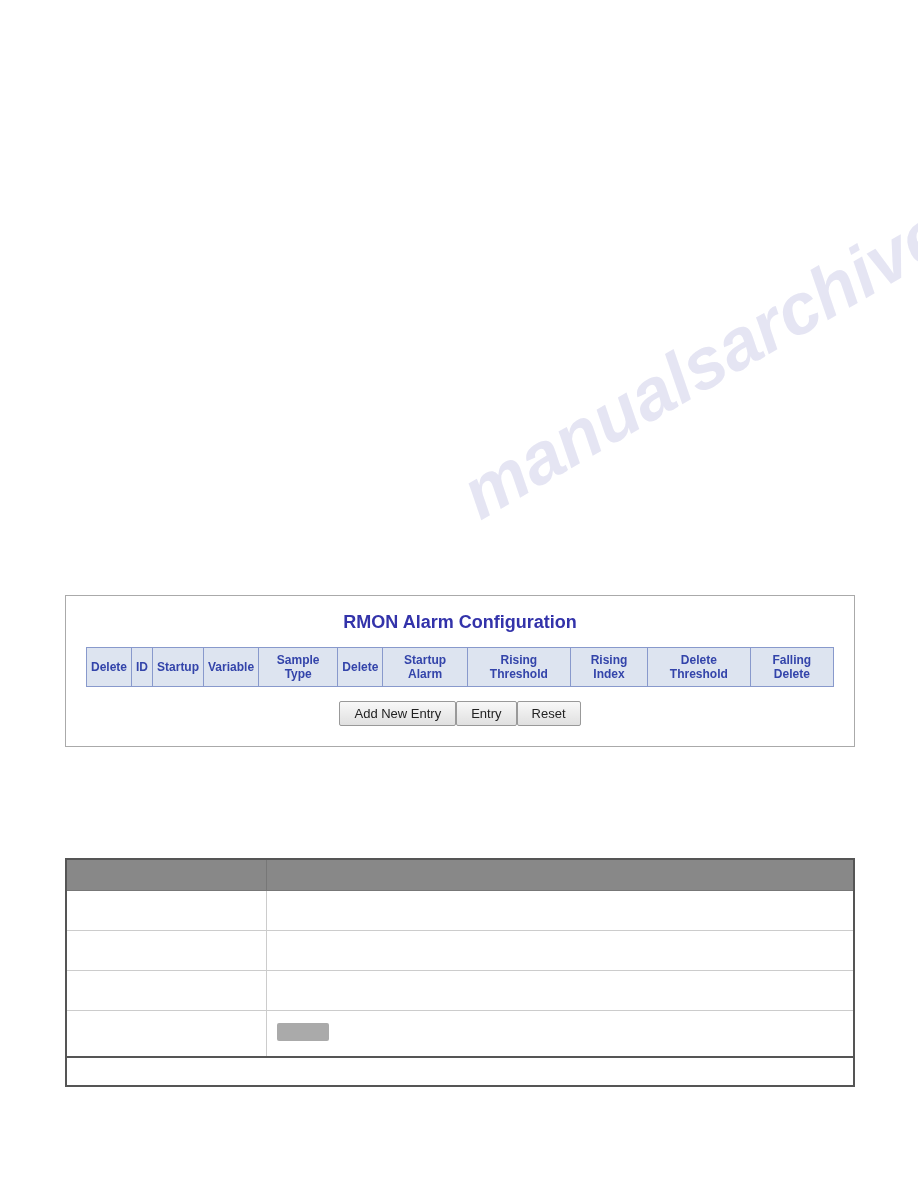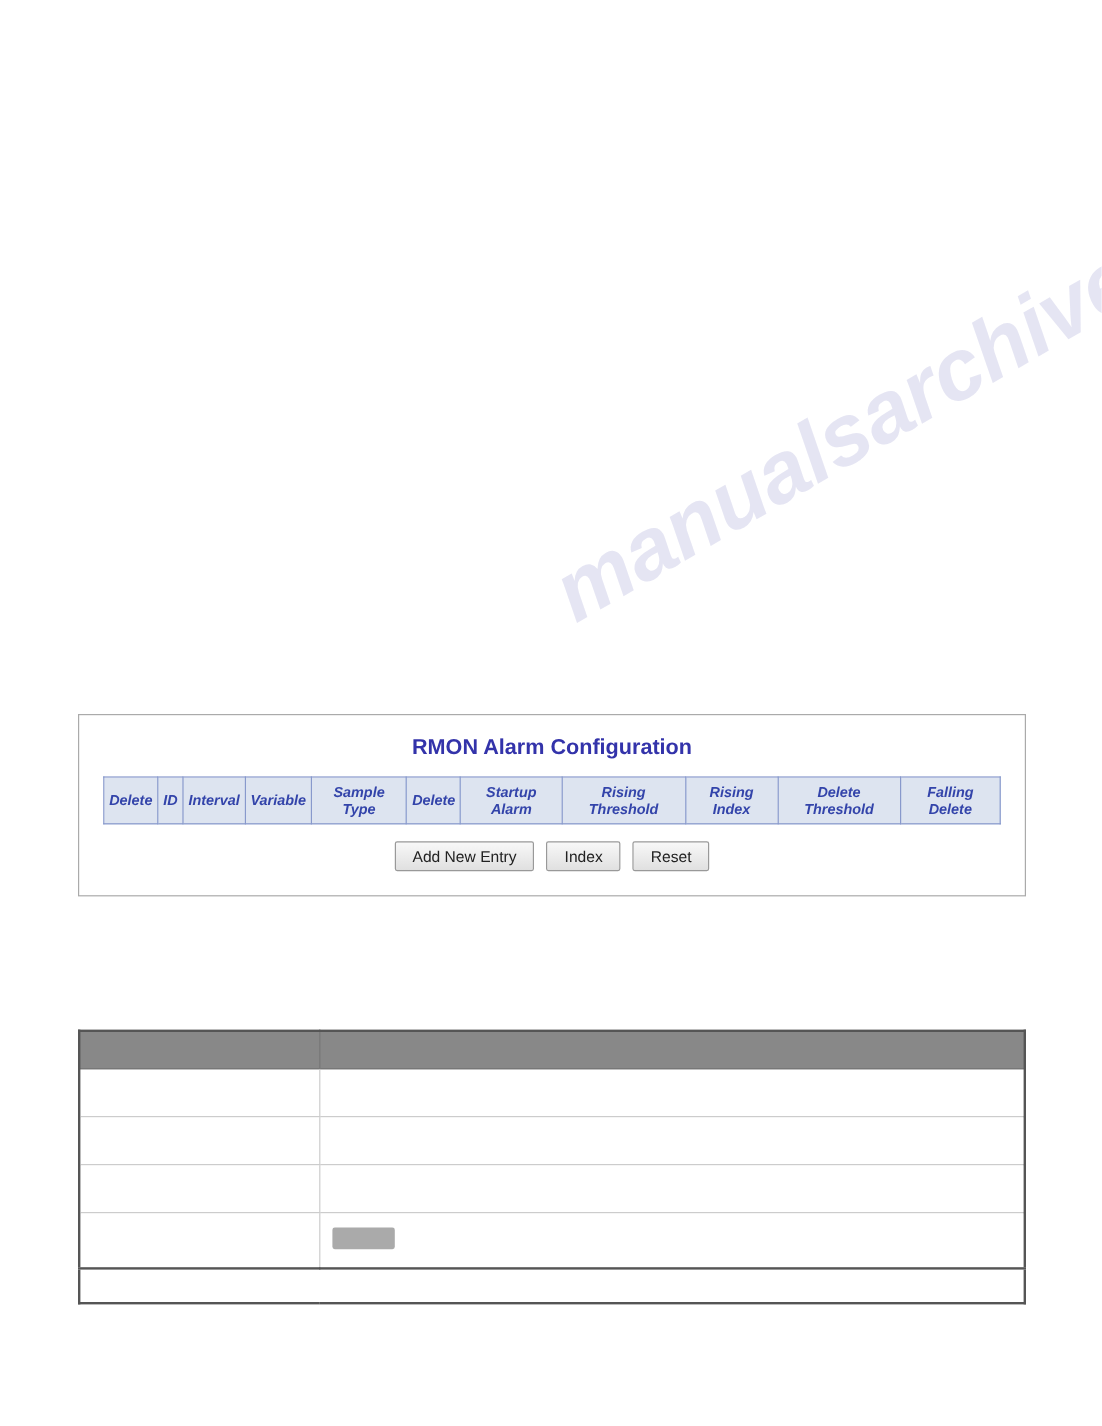--- a/index.html
+++ b/index.html
@@ -57,27 +57,25 @@
     }
 
     .rmon-table th {
       background: #dde4f0;
       border: 1px solid #8899cc;
       color: #3344aa;
       font-size: 12px;
       font-weight: bold;
       text-align: center;
       padding: 5px 4px;
-      font-style: italic;
     }
 
     .button-row {
       display: flex;
       justify-content: center;
-      gap: 10px;
     }
 
     .btn {
       padding: 4px 14px;
       font-size: 13px;
       border: 1px solid #999;
       background: linear-gradient(to bottom, #f8f8f8, #e0e0e0);
       cursor: pointer;
       color: #222;
       border-radius: 2px;
@@ -149,39 +147,39 @@
 <div class="watermark">manualsarchive.com</div>
 
 <div class="rmon-section">
   <div class="rmon-title">RMON Alarm Configuration</div>
 
   <table class="rmon-table">
     <thead>
       <tr>
         <th>Delete</th>
         <th>ID</th>
-        <th>Interval</th>
+        <th>Startup</th>
         <th>Variable</th>
         <th>Sample Type</th>
         <th>Delete</th>
         <th>Startup Alarm</th>
         <th>Rising Threshold</th>
         <th>Rising Index</th>
         <th>Delete Threshold</th>
         <th>Falling Delete</th>
       </tr>
     </thead>
     <tbody>
       
     </tbody>
   </table>
 
   <div class="button-row">
     <button class="btn">Add New Entry</button>
-    <button class="btn">Index</button>
+    <button class="btn">Entry</button>
     <button class="btn">Reset</button>
   </div>
 </div>
 
 <div class="bottom-section">
   <table class="bottom-table">
     <thead>
       <tr>
         <th>&nbsp;</th>
         <th>&nbsp;</th>

